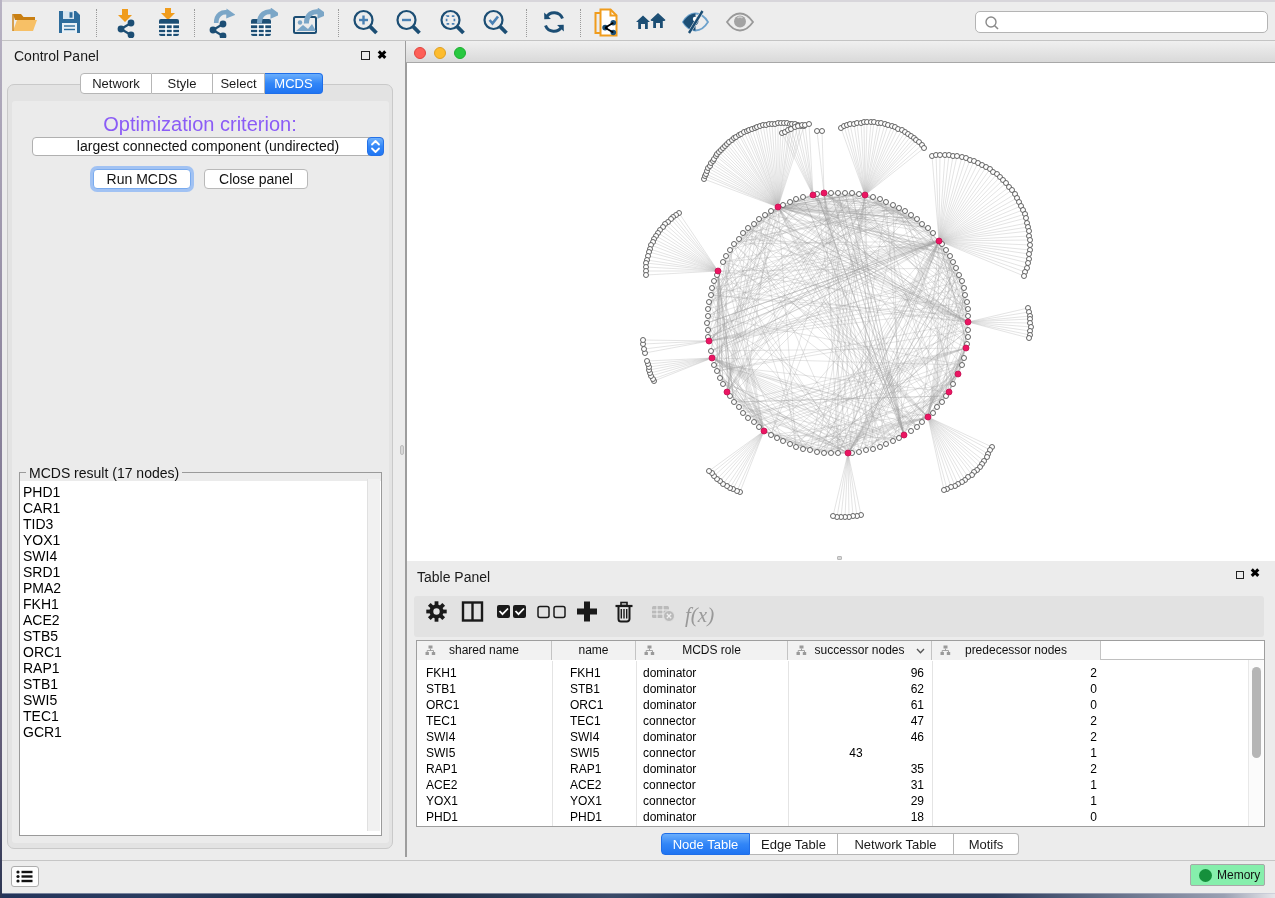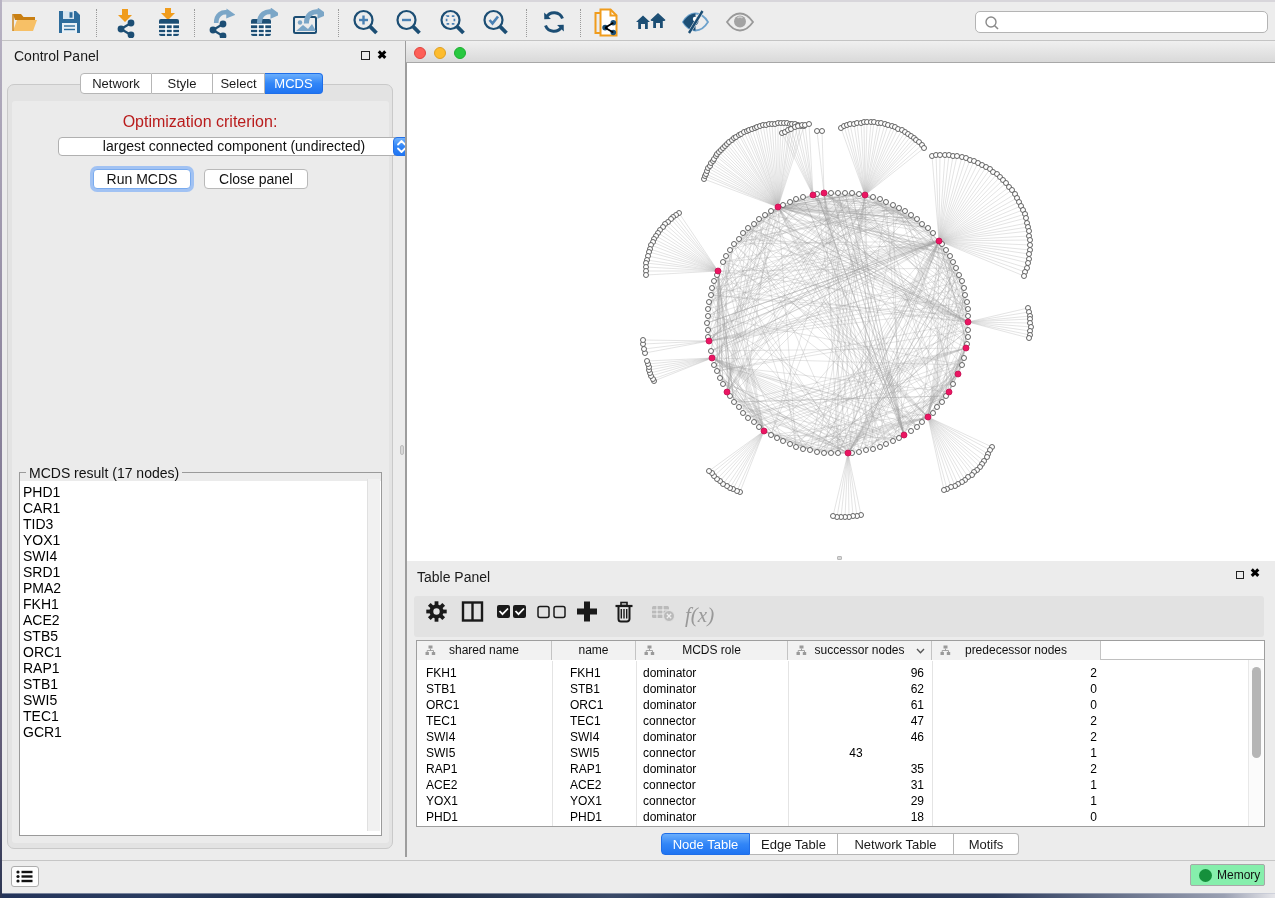--- a/index.html
+++ b/index.html
@@ -24,22 +24,22 @@
 #cp-x { left:377px; top:48px; font-size:12px; font-weight:bold; color:#000; }
 #cp-pane { left:7px; top:84px; width:386px; height:765px; background:#e3e3e3; border:1px solid #c9c9c9; border-radius:7px; }
 #cp-inner { left:12px; top:101px; width:377px; height:742px; background:#ebebeb; border-radius:3px; }
 .tabbar { display:flex; height:21px; font-size:13px; }
 .tabbar .tab { background:#fff; border:1px solid #b6b6b6; border-left:none; color:#1a1a1a; display:flex; align-items:center; justify-content:center; }
 .tabbar .tab:first-child { border-left:1px solid #b6b6b6; border-radius:4px 0 0 4px; }
 .tabbar .tab:last-child { border-radius:0 4px 4px 0; }
 .tabbar .tab.sel { background:linear-gradient(#6aaefc,#3286f7 50%,#1f74f2); border-color:#1f6ee8; color:#fff; }
 #cp-tabs { left:80px; top:73px; width:243px; }
 #cp-tabs .t1{width:72px}#cp-tabs .t2{width:61px}#cp-tabs .t3{width:52px}#cp-tabs .t4{width:58px}
-#opt-label { left:0px; top:113px; width:400px; text-align:center; font-size:16px; color:#b91c1c; }
-#dropdown { left:58px; top:137px; width:352px; height:19px; background:#fff; border:1px solid #b0b0b0; border-radius:4px; font-size:14px; color:#111; text-align:center; line-height:17px; }
+#opt-label { left:0px; top:113px; width:400px; text-align:center; font-size:20px; color:#8b5cf6; }
+#dropdown { left:32px; top:137px; width:352px; height:19px; background:#fff; border:1px solid #b0b0b0; border-radius:4px; font-size:14px; color:#111; text-align:center; line-height:17px; }
 #dd-btn { position:absolute; right:-1px; top:-1px; width:17px; height:19px; border-radius:4px; background:linear-gradient(#6fb1fd,#3286f7 50%,#2076f3); border:1px solid #2471e8; }
 .btn { position:absolute; height:20px; background:#fff; border:1px solid #b9b9b9; border-radius:4px; font-size:14px; color:#111; text-align:center; line-height:18px; }
 #btn-run { left:93px; top:169px; width:98px; box-shadow:0 0 0 3px rgba(100,160,250,.55); border-color:#7aabee; }
 #btn-close { left:204px; top:169px; width:104px; }
 #fieldset { left:19px; top:472px; width:363px; height:364px; border:1px solid #9a9a9a; }
 #fs-legend { left:26px; top:465px; background:#ebebeb; padding:0 3px; font-size:14px; color:#111; }
 #mcds-list { left:20px; top:481px; width:361px; height:354px; padding-top:3px; background:#fff; font-size:14px; color:#000; }
 #mcds-list div.mi { height:16px; line-height:16px; padding-left:3px; }
 #mcds-sb { position:absolute; right:1px; top:-2px; width:13px; height:352px; background:#f1f1f1; border-left:1px solid #e0e0e0; }
 

